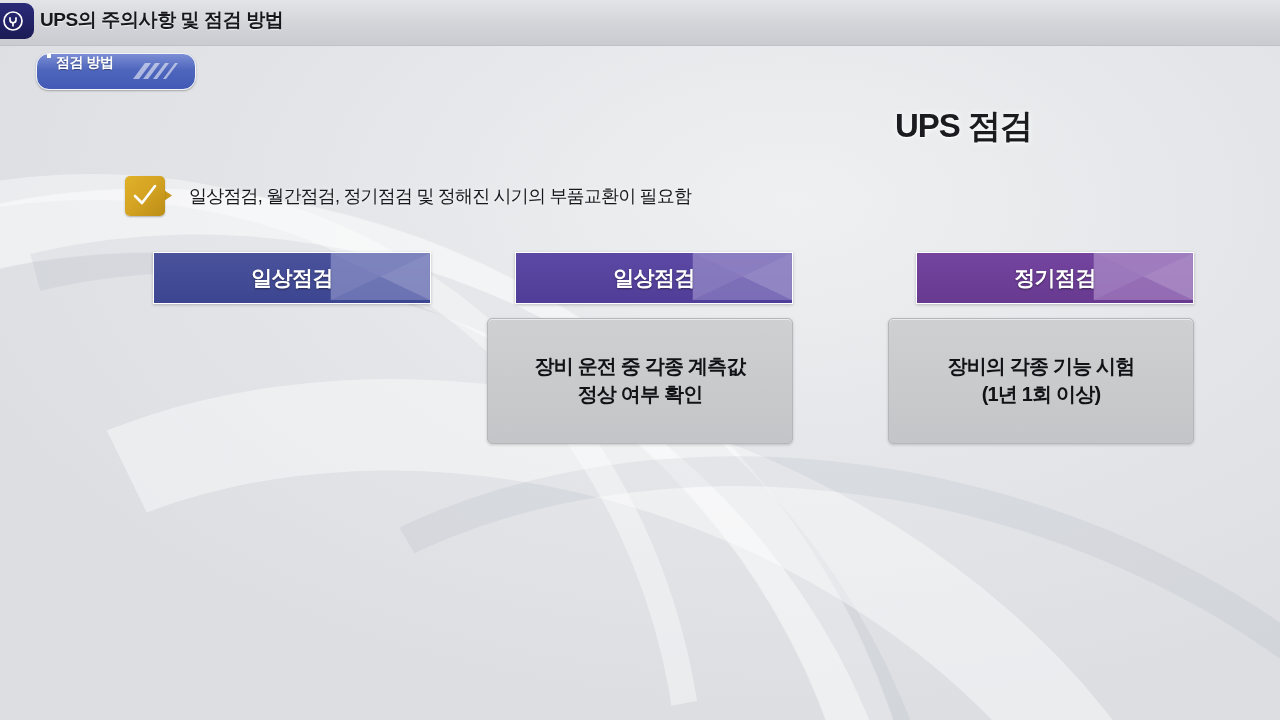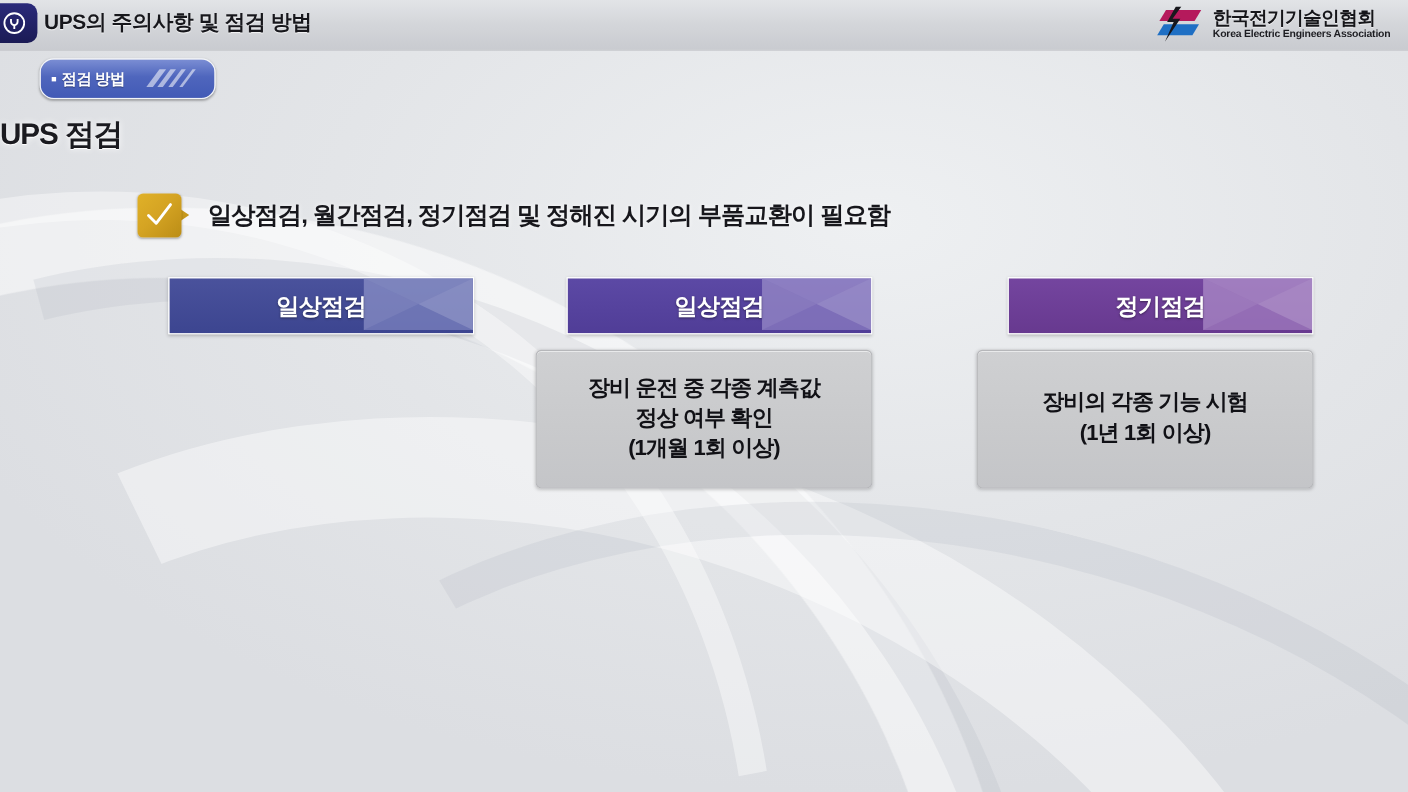--- a/index.html
+++ b/index.html
@@ -78,52 +78,52 @@
   .logo-en {
     font-size:9.5px; font-weight:bold; color:#1d1d22; letter-spacing:-0.2px; margin-top:2.5px;
   }
 
   
   .pill {
     position:absolute; left:36px; top:53px; width:160px; height:37px;
     background:linear-gradient(180deg,#7b8ed4 0%, #4f66bd 45%, #425ab6 100%);
     border:1px solid #f2f4f8; border-radius:13px;
     box-shadow:0 1px 2px rgba(0,0,0,0.28);
-    display:flex; align-items:center; overflow:hidden;
+    display:flex; align-items:flex-start; overflow:hidden;
   }
   .pill-dot { width:4px; height:4px; background:#fff; margin-left:10px; margin-right:5px; }
   .pill-label {
     font-size:14px; font-weight:bold; color:#ffffff; letter-spacing:-0.5px;
     text-shadow:0 1px 1px rgba(0,0,0,0.35);
   }
   .pill-streaks { position:absolute; right:6px; top:0; height:100%; width:62px; }
 
   
   .title {
-    position:absolute; left:0; top:104px; width:1032px; text-align:left;
-    font-size:27px; font-weight:bold; color:#1b1b20; letter-spacing:-1px;
+    position:absolute; left:0; top:104px; width:1032px; text-align:right;
+    font-size:33px; font-weight:bold; color:#1b1b20; letter-spacing:-1px;
     text-shadow:0 0 7px rgba(255,255,255,0.95), 0 1px 0 rgba(255,255,255,0.9);
   }
 
   
   .bullet-row { position:absolute; left:125px; top:176px; display:flex; align-items:center; }
   .check-badge { position:relative; width:50px; height:40px; flex:none; }
   .check-body {
     position:absolute; left:0; top:0; width:40px; height:40px;
     background:linear-gradient(135deg,#e0b128 0%, #d5a423 45%, #bb8d16 100%);
     border-radius:5px; box-shadow:0 1px 2px rgba(0,0,0,0.28);
   }
   .check-tab {
     position:absolute; left:30px; top:8px; width:17px; height:23px;
     background:linear-gradient(135deg,#d9a923 0%, #bb8d16 100%);
     clip-path:polygon(0 0, 100% 50%, 0 100%);
   }
   .check-mark { position:absolute; left:7px; top:7px; }
   .bullet-text {
-    margin-left:14px; font-size:22px; font-weight:bold; color:#17171c; letter-spacing:-0.8px;
+    margin-left:14px; font-size:18px; font-weight:normal; color:#17171c; letter-spacing:-0.8px;
     text-shadow:0 0 5px rgba(255,255,255,0.8);
   }
 
   
   .columns { position:absolute; left:0; top:252px; width:1280px; }
   .col { position:absolute; width:306px; }
   .col-0 { left:125px; }
   .col-1 { left:487px; }
   .col-2 { left:888px; }
 
@@ -167,31 +167,20 @@
     <div class="hdr-badge">
       <svg width="24" height="24" viewBox="0 0 24 24">
         <circle cx="14" cy="12" r="9" fill="none" stroke="#ffffff" stroke-width="1.7"></circle>
         <path d="M11 8.2 v2.6 a3 3 0 0 0 6 0 V8.2" fill="none" stroke="#ffffff" stroke-width="1.7"></path>
         <line x1="14" y1="13.8" x2="14" y2="17.4" stroke="#ffffff" stroke-width="1.7"></line>
       </svg>
     </div>
 
     <div class="hdr-title">UPS의 주의사항 및 점검 방법</div>
 
-    <div class="logo">
-      <svg class="logo-mark" viewBox="0 0 46 32">
-        <polygon points="12,3 44,3 38,13 6,13" fill="#b51a5c"></polygon>
-        <polygon points="10,16 42,16 36,26 4,26" fill="#1f6fc4"></polygon>
-        <polygon points="21,0 13,14 19,14 11,32 25,11 18,11 26,0" fill="#17171c"></polygon>
-      </svg>
-      <div class="logo-text">
-        <div class="logo-kr">한국전기기술인협회</div>
-        <div class="logo-en">Korea Electric Engineers Association</div>
-      </div>
-    </div>
   </div>
 
   <div class="pill">
     <span class="pill-dot"></span>
     <span class="pill-label">점검 방법</span>
     <svg class="pill-streaks" viewBox="0 0 62 25">
       <g fill="rgba(255,255,255,0.55)">
         <polygon points="6,20 18,4 24,4 12,20"></polygon>
         <polygon points="16,20 28,4 33,4 21,20"></polygon>
         <polygon points="26,20 38,4 42,4 30,20"></polygon>
@@ -233,21 +222,20 @@
           <polygon points="196,0 306,0 306,52 196,52" fill="#8d80c4" opacity="0.72"></polygon>
           <polygon points="196,0 251,26 196,52" fill="#ffffff" opacity="0.07"></polygon>
           <polygon points="306,0 251,26 306,52" fill="#ffffff" opacity="0.16"></polygon>
           <polygon points="196,0 306,0 251,26" fill="#ffffff" opacity="0.10"></polygon>
         </svg>
         <span class="col-head-label">일상점검</span>
       </div>
       <div class="col-body">
         <div class="line">장비 운전 중 각종 계측값</div>
         <div class="line">정상 여부 확인</div>
-        <div class="line">(1개월 1회 이상)</div>
       </div>
     </div>
 
     <div class="col col-2">
       <div class="col-head" style="background:linear-gradient(180deg,#74459f 0%, #67398f 100%);">
         <svg class="facets" viewBox="0 0 306 52" preserveAspectRatio="none">
           <polygon points="196,0 306,0 306,52 196,52" fill="#a37fc2" opacity="0.72"></polygon>
           <polygon points="196,0 251,26 196,52" fill="#ffffff" opacity="0.07"></polygon>
           <polygon points="306,0 251,26 306,52" fill="#ffffff" opacity="0.16"></polygon>
           <polygon points="196,0 306,0 251,26" fill="#ffffff" opacity="0.10"></polygon>

